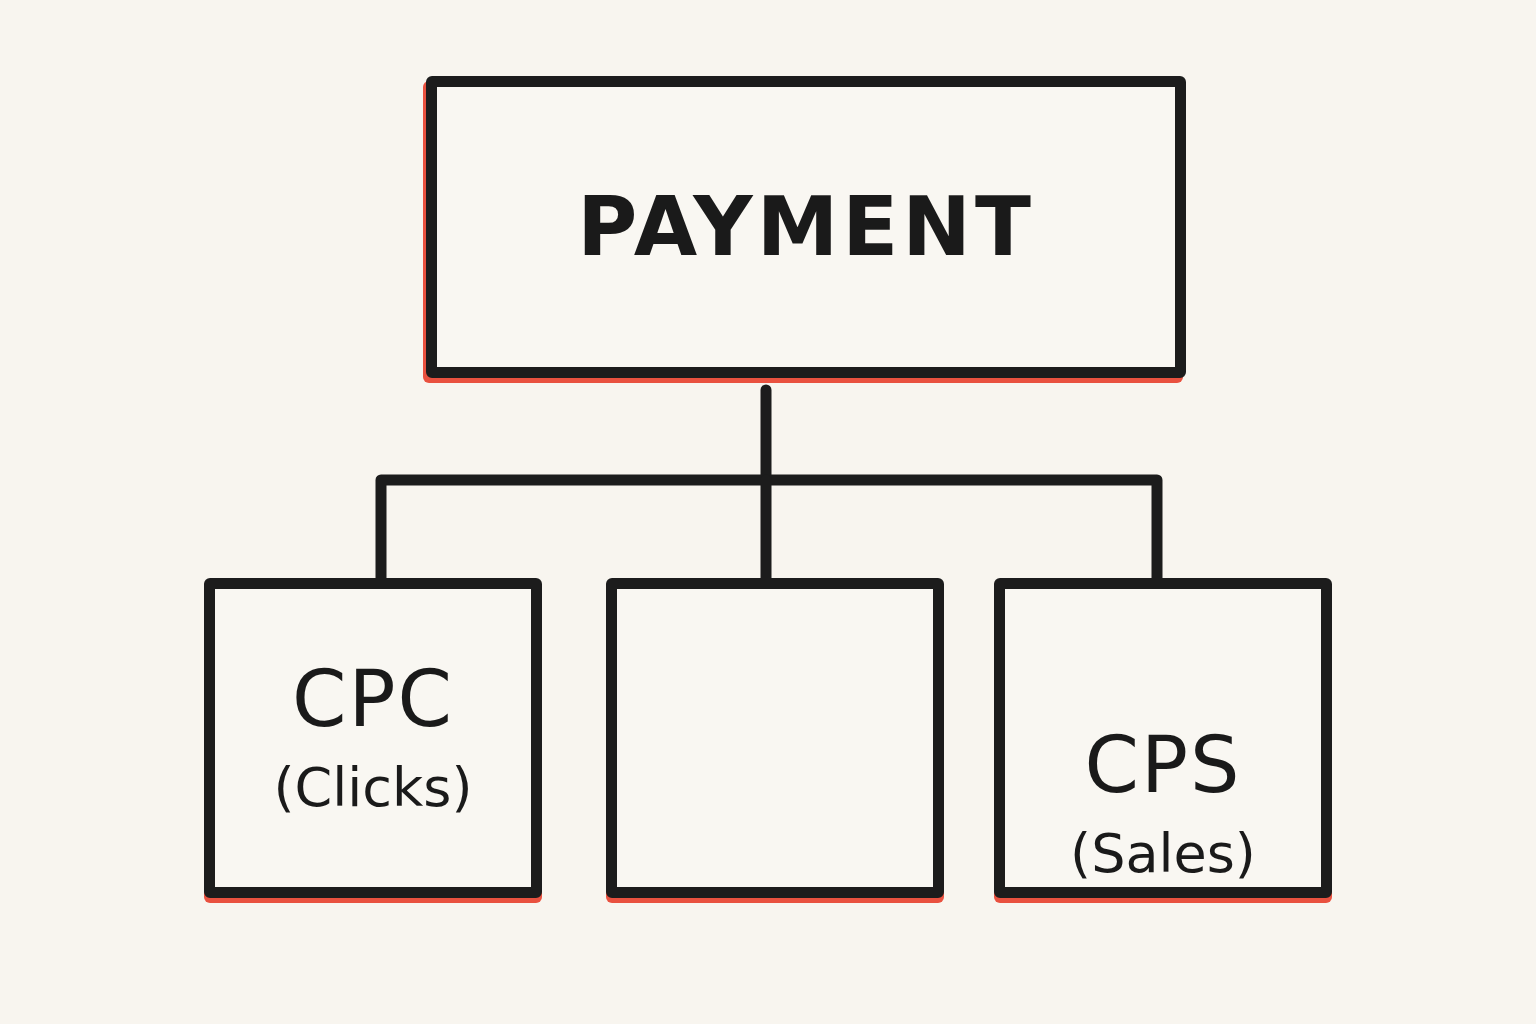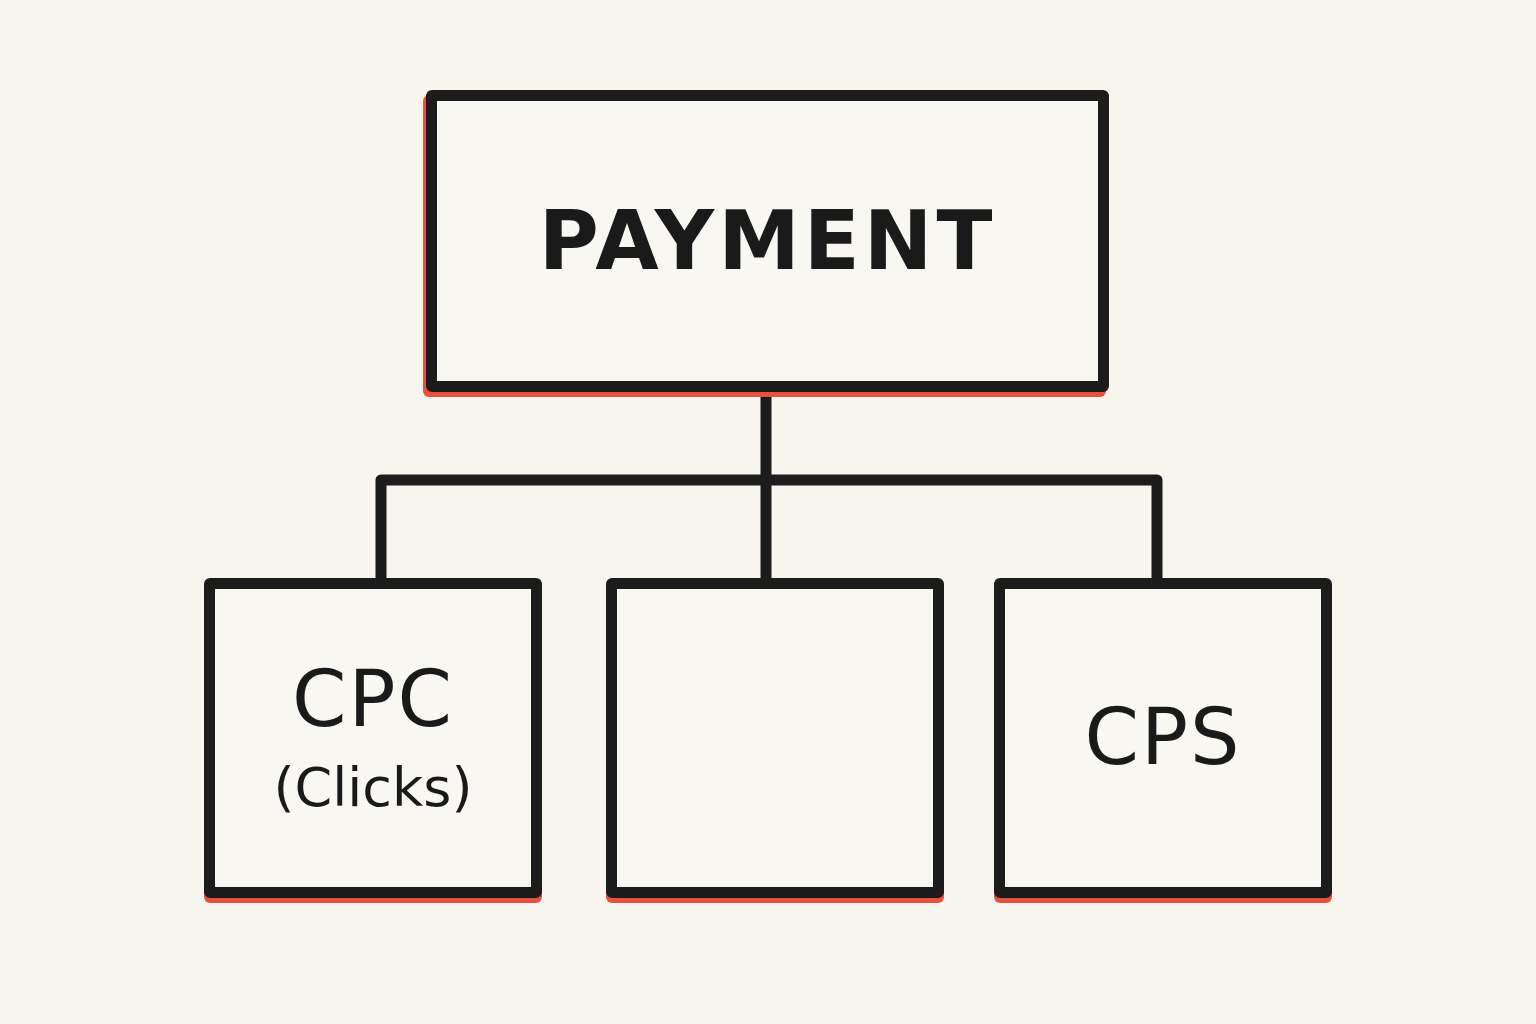--- a/index.html
+++ b/index.html
@@ -14,21 +14,21 @@
     .node {
       position: absolute; box-sizing: border-box;
       border: 11px solid #1c1c1c;
       border-radius: 6px;
       background: #f9f7f2;
       display: flex; flex-direction: column;
       align-items: center; justify-content: center;
       text-align: center;
     }
     .node.root {
-      left: 426px; top: 90px; width: 683px; height: 302px;
+      left: 426px; top: 76px; width: 760px; height: 302px;
       box-shadow: -3px 5px 0 0 #e9513f;
     }
     .node.child {
       top: 578px; width: 338px; height: 320px;
       box-shadow: 0 5px 0 0 #e9513f;
     }
     .root-title {
       font-size: 82px; font-weight: bold; letter-spacing: 4px;
       line-height: 1.22; white-space: pre-line;
     }
@@ -55,15 +55,16 @@
 </div>
 
 <div class="node child" style="left:204px;">
   <div class="child-title">CPC</div>
   <div class="child-sub">(Clicks)</div>
 </div>
 
 <div class="node child" style="left:606px;">
 </div>
 
-<div class="node child" style="left:994px;">
+<div class="node child" style="left:994px;justify-content:flex-end;">
   <div class="child-title">CPS</div>
+  <div class="child-sub">(Sales)</div>
 </div>
 
 </body></html>

